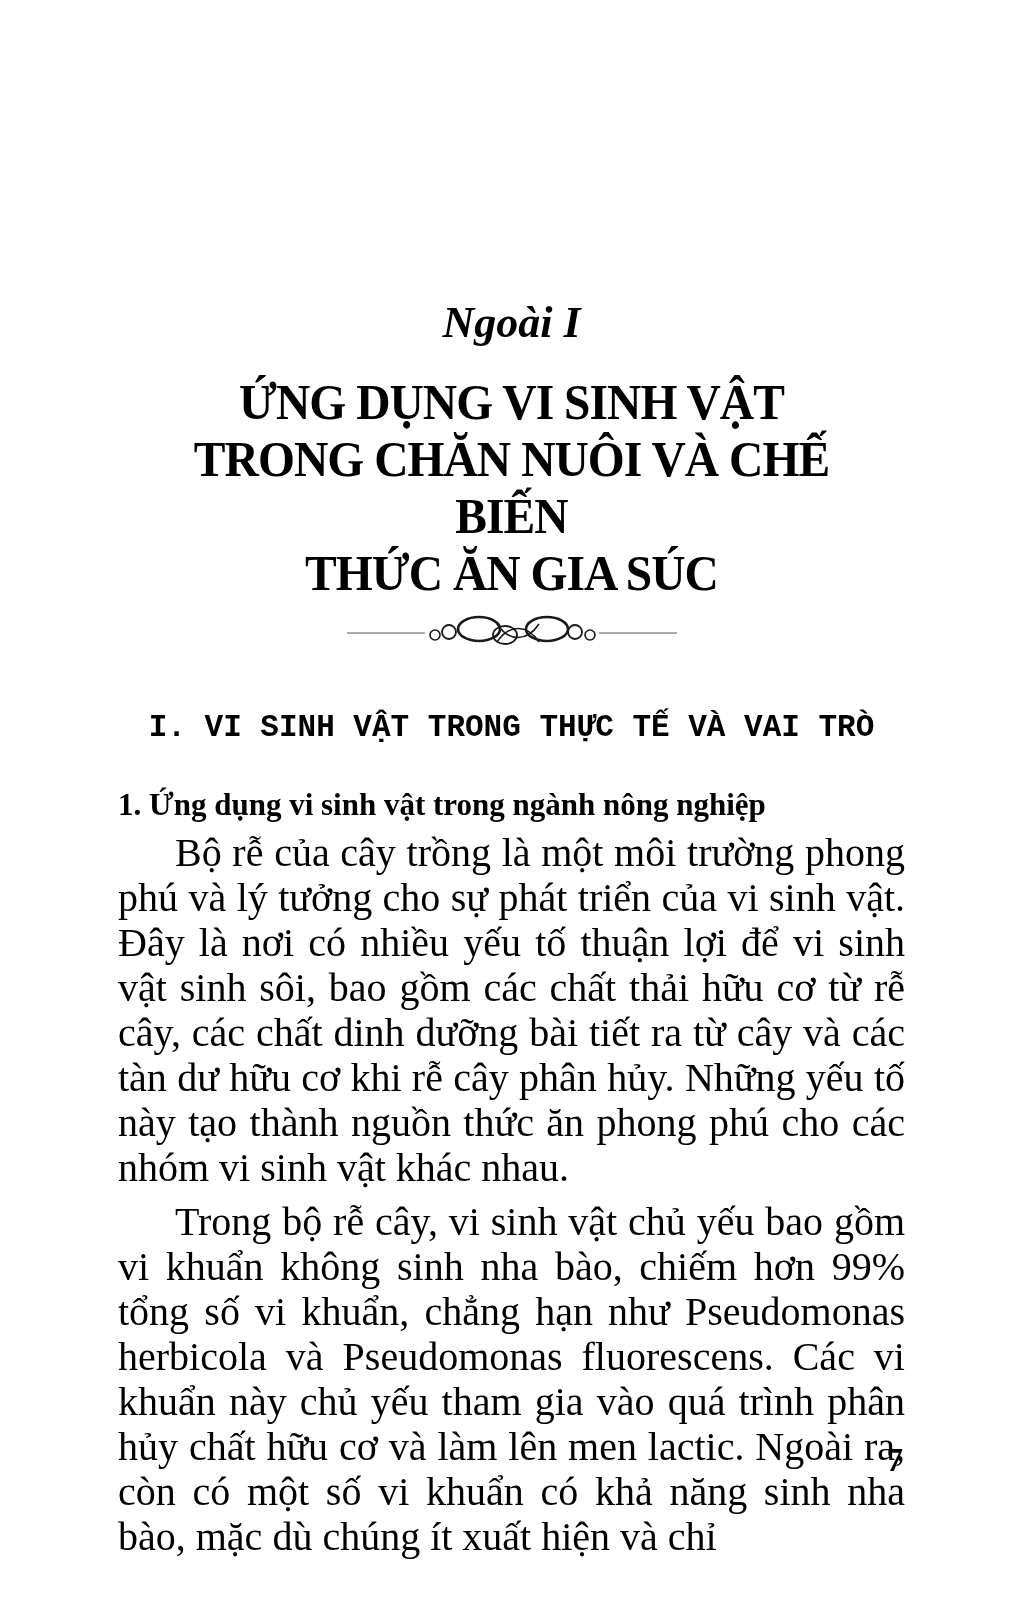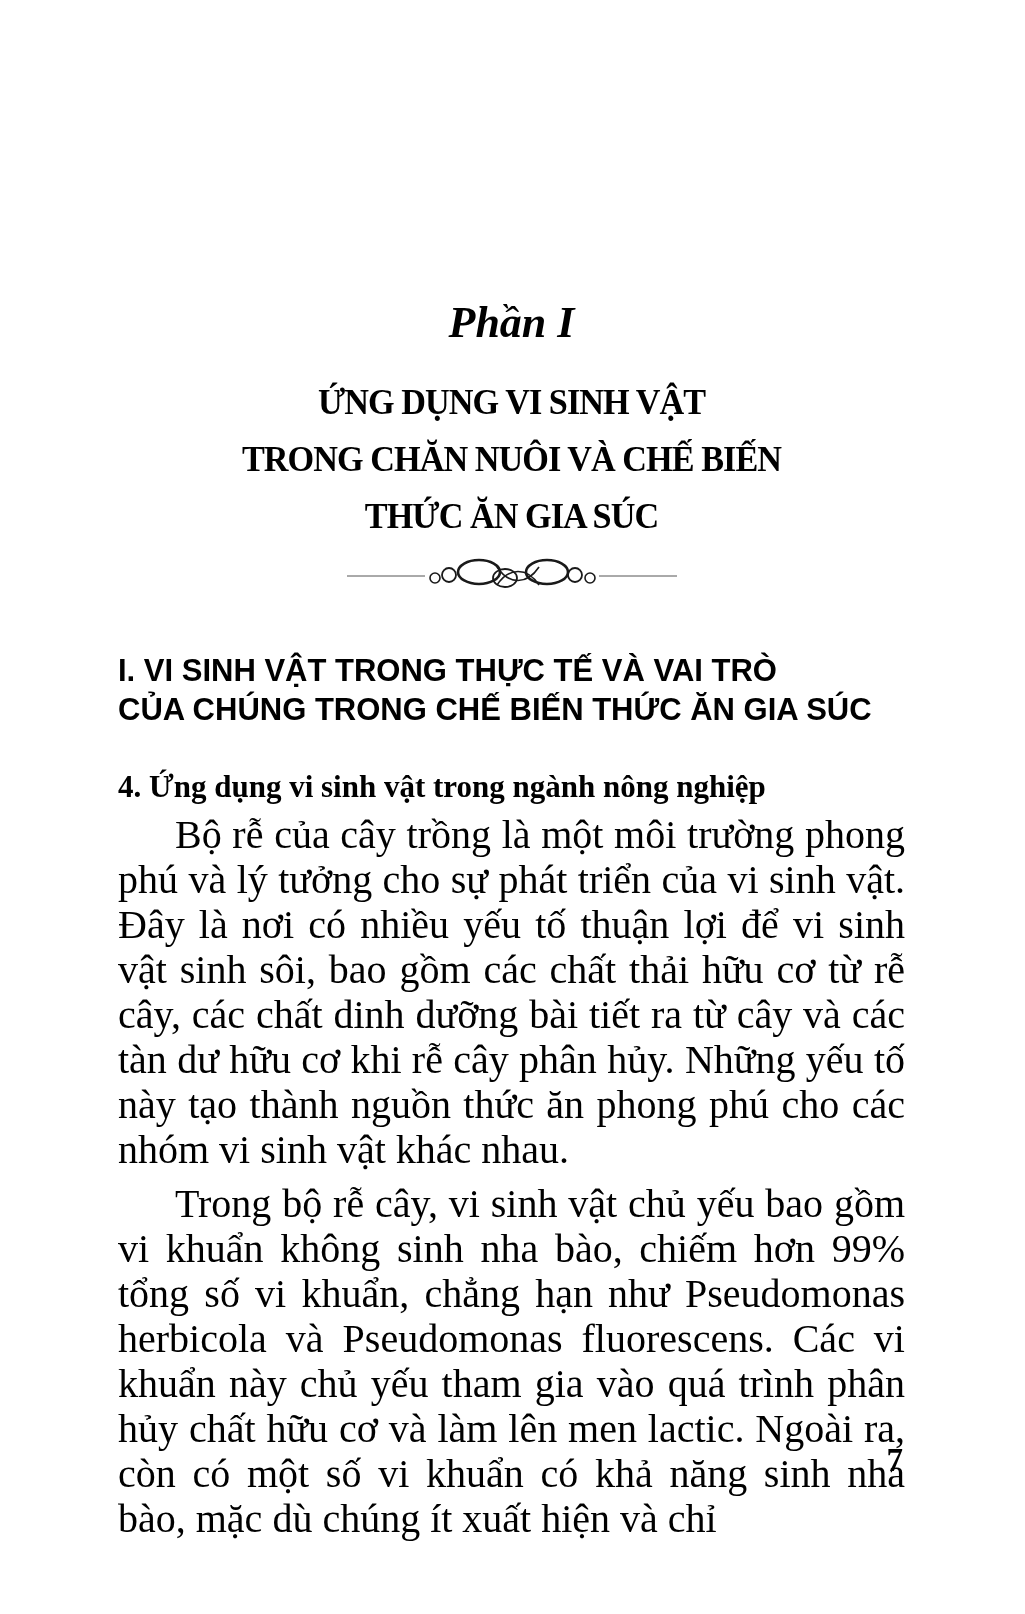--- a/index.html
+++ b/index.html
@@ -28,34 +28,35 @@
     font-style: italic;
     font-weight: bold;
     font-size: 44px;
     line-height: 50px;
     font-family: "Liberation Serif", serif;
   }
   .main-title {
     margin: 26px 0 0 0;
     text-align: center;
     font-weight: bold;
-    font-size: 36px;
+    font-size: 50px;
     line-height: 57px;
     letter-spacing: -1px;
     font-family: "Liberation Serif", serif;
   }
   .main-title .title-line { display: block; transform: scaleX(0.95); transform-origin: center; }
   .ornament-wrap {
     text-align: center;
     margin-top: 10px;
     height: 40px;
   }
   .section-heading {
     margin: 56px 0 0 0;
-    font-family: Liberation Sans, sans-serif;
+    text-align: center;
+    font-family: Liberation Mono, monospace;
     font-weight: bold;
     font-size: 31px;
     line-height: 39px;
   }
   .section-heading .heading-line { display: block; }
   .subheading {
     margin: 38px 0 0 0;
     font-weight: bold;
     font-size: 31px;
     line-height: 40px;
@@ -78,21 +79,21 @@
     font-family: "Liberation Serif", serif;
   }
   .flourish { vertical-align: middle; }
 </style>
 </head>
 <body>
 
 <div class="page">
   <div class="content">
 
-    <div class="part-label">Phần I</div>
+    <div class="part-label">Ngoài I</div>
 
     <h1 class="main-title">
       <span class="title-line">ỨNG DỤNG VI SINH VẬT</span>
       <span class="title-line">TRONG CHĂN NUÔI VÀ CHẾ BIẾN</span>
       <span class="title-line">THỨC ĂN GIA SÚC</span>
     </h1>
 
     <div class="ornament-wrap">
       <svg class="flourish" width="330" height="40" viewBox="0 0 330 40">
         <g stroke="#1a1a1a" fill="none">
@@ -106,24 +107,23 @@
           <path d="M150,12 C162,30 180,30 192,12" stroke-width="1.6"></path>
           <ellipse cx="200" cy="17" rx="21" ry="12" stroke-width="2.6"></ellipse>
           <circle cx="228" cy="20" r="7" stroke-width="1.8"></circle>
           <circle cx="243" cy="23" r="5" stroke-width="1.6"></circle>
         </g>
       </svg>
     </div>
 
     <h2 class="section-heading">
       <span class="heading-line">I. VI SINH VẬT TRONG THỰC TẾ VÀ VAI TRÒ</span>
-      <span class="heading-line">CỦA CHÚNG TRONG CHẾ BIẾN THỨC ĂN GIA SÚC</span>
     </h2>
 
-    <h3 class="subheading">4. Ứng dụng vi sinh vật trong ngành nông nghiệp</h3>
+    <h3 class="subheading">1. Ứng dụng vi sinh vật trong ngành nông nghiệp</h3>
 
     <p class="body-par">Bộ rễ của cây trồng là một môi trường phong phú và lý tưởng cho sự phát triển của vi sinh vật. Đây là nơi có nhiều yếu tố thuận lợi để vi sinh vật sinh sôi, bao gồm các chất thải hữu cơ từ rễ cây, các chất dinh dưỡng bài tiết ra từ cây và các tàn dư hữu cơ khi rễ cây phân hủy. Những yếu tố này tạo thành nguồn thức ăn phong phú cho các nhóm vi sinh vật khác nhau.</p>
 
     <p class="body-par"><span>Trong bộ rễ cây, vi sinh vật chủ yếu bao gồm vi khuẩn không sinh nha bào, chiếm hơn 99% tổng số vi khuẩn, chẳng hạn như </span><span class="species">Pseudomonas herbicola</span><span> và </span><span class="species">Pseudomonas fluorescens</span><span>. Các vi khuẩn này chủ yếu tham gia vào quá trình phân hủy chất hữu cơ và làm lên men lactic. Ngoài ra, còn có một số vi khuẩn có khả năng sinh nha bào, mặc dù chúng ít xuất hiện và chỉ</span></p>
 
   </div>
 
   <div class="page-number">7</div>
 </div>
 

